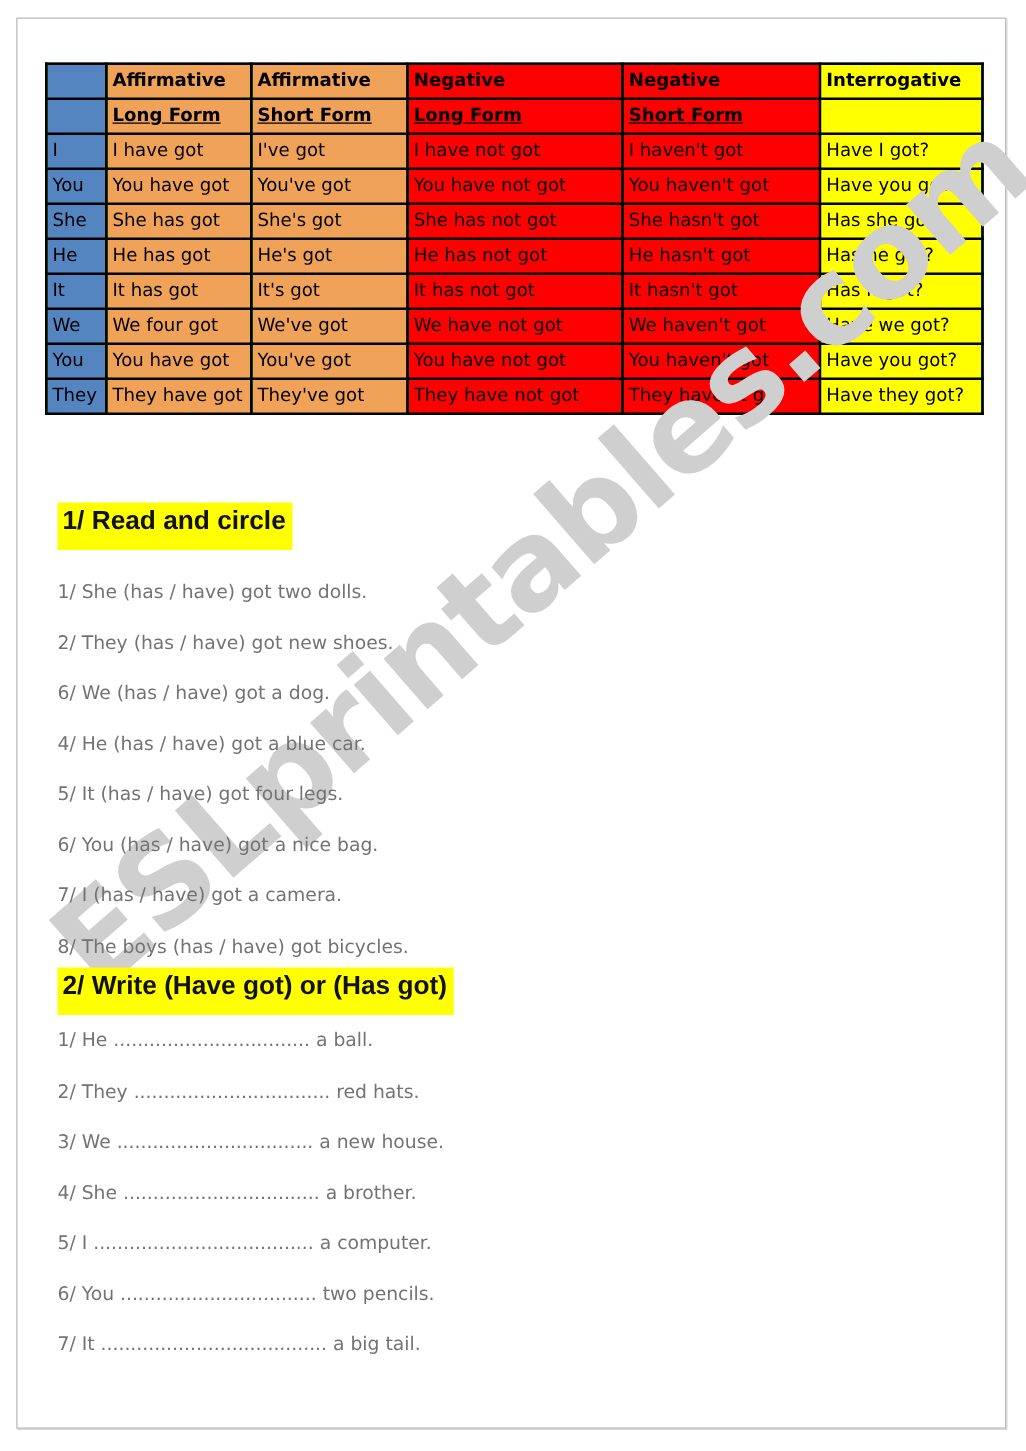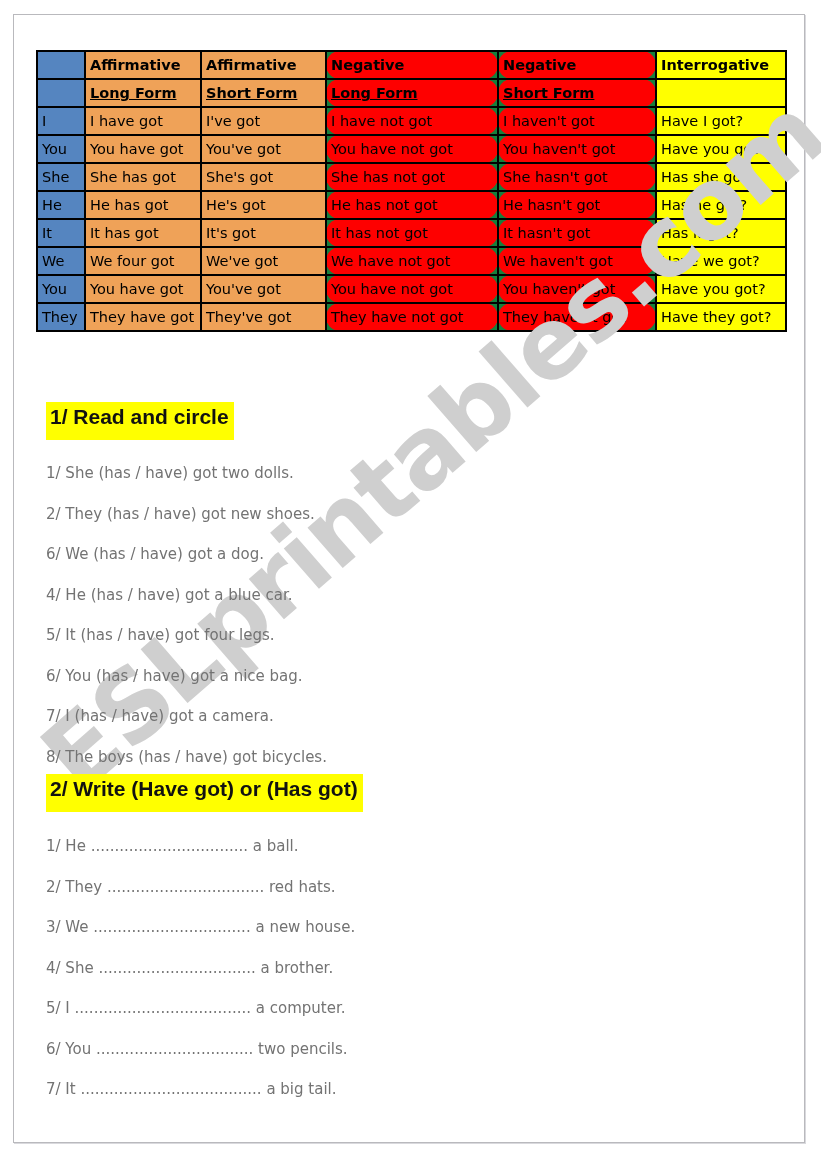--- a/index.html
+++ b/index.html
@@ -79,21 +79,21 @@
     padding: 0 4px;
     font-family: "DejaVu Sans", sans-serif;
     font-size: 14.5px;
     color: #000000;
     vertical-align: middle;
     white-space: nowrap;
     overflow: hidden;
   }
   .c-blue   { background: #5585c0; }
   .c-orange { background: #efa258; }
-  .c-red    { background: #fe0000; border-radius: 14px; }
+  .c-red    { background: #fe0000; }
   .c-yellow { background: #ffff00; }
 
   td.hdr {
     font-weight: 700;
     font-size: 16px;
   }
   td.sub {
     font-weight: 700;
     font-size: 15px;
   }
@@ -135,21 +135,21 @@
     font-size: 15px;
     color: #737373;
     white-space: nowrap;
     line-height: 18px;
   }
   #section-1 { top: 402px; }
   #section-1 .q-list { margin-top: 24px; }
   #section-1 .q-item { margin-bottom: 22.5px; }
 
   #section-2 { top: 774px; }
-  #section-2 .q-list { margin-top: 25px; }
+  #section-2 .q-list { margin-top: 11px; }
   #section-2 .q-item { margin-bottom: 22.5px; }
 </style>
 </head>
 <body>
 
 <div id="page">
 
   <div id="page-frame"></div>
 
   <div id="watermark">

